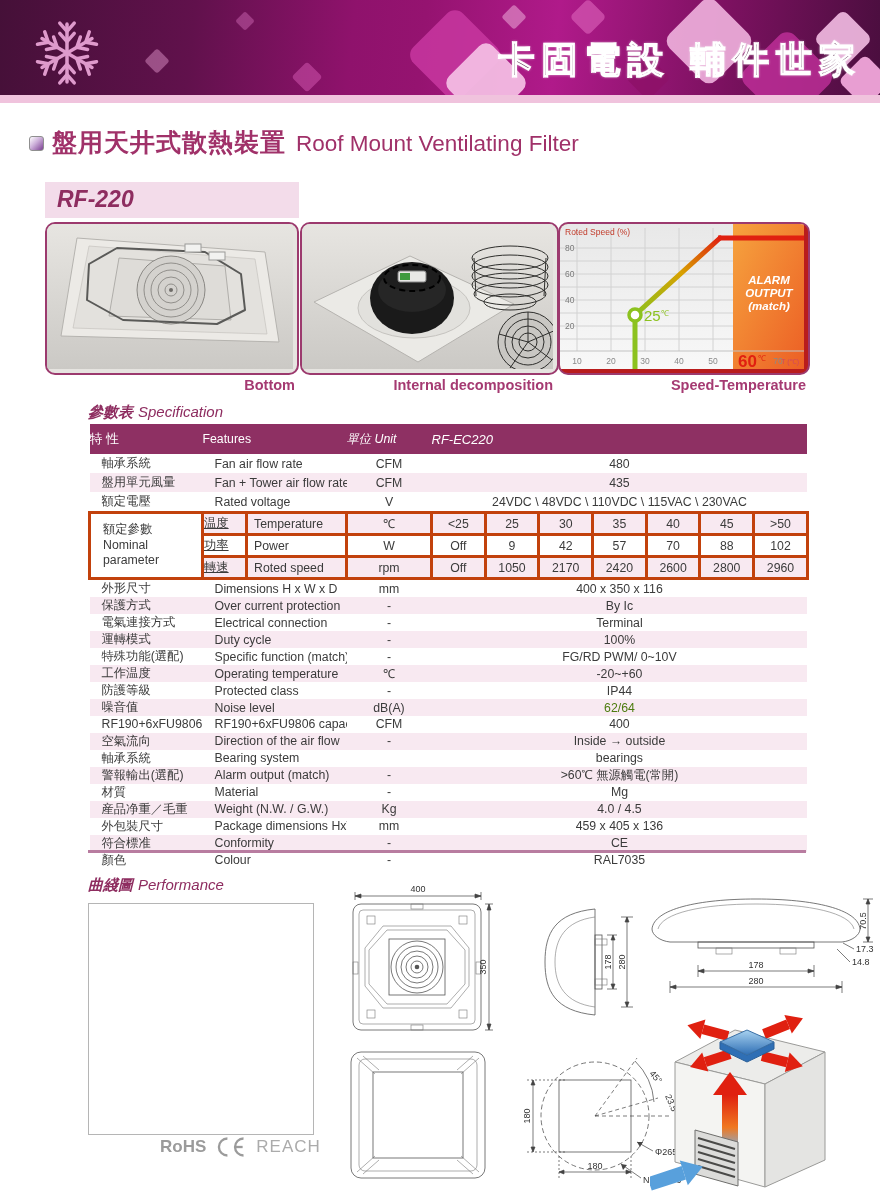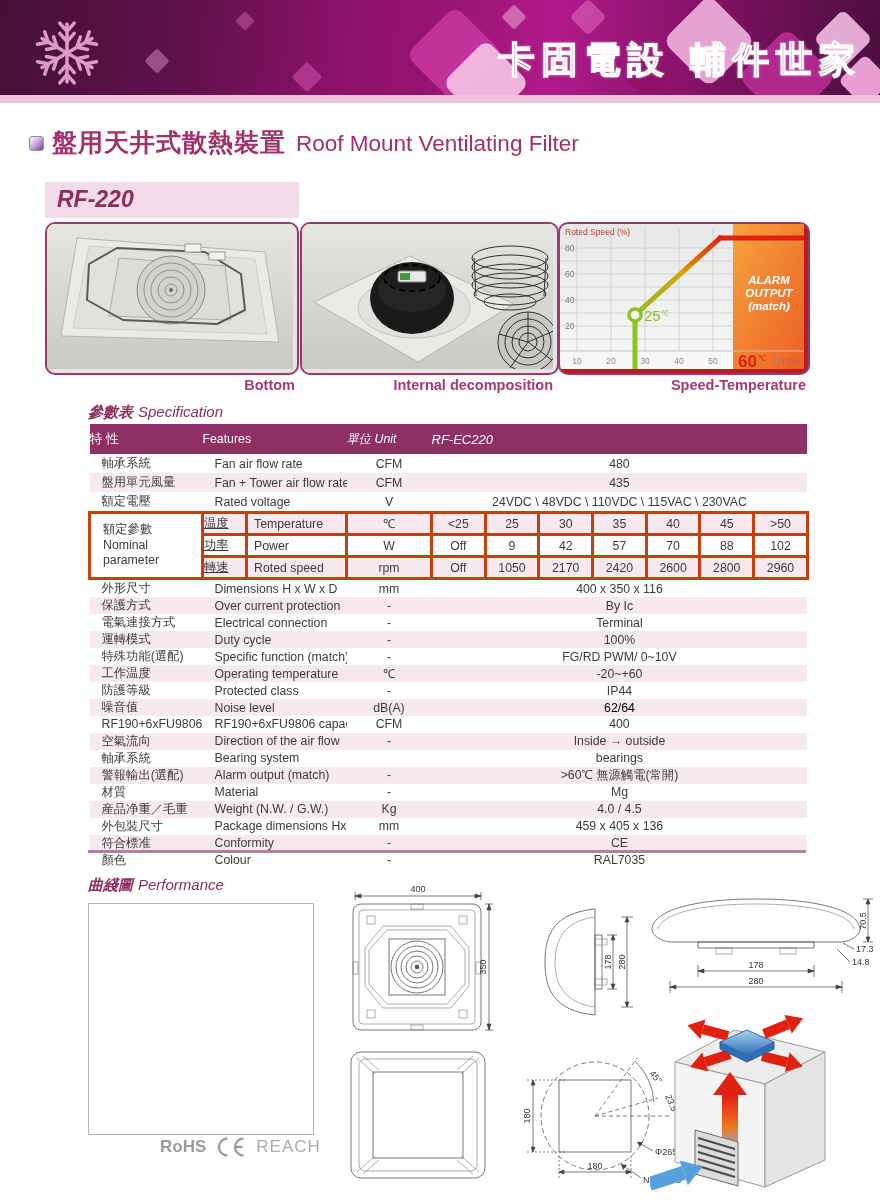--- a/index.html
+++ b/index.html
@@ -37,21 +37,21 @@
   td.en{padding-left:12px;}
   td.un{text-align:center;}
   td.va{text-align:center;}
   tr.r td{height:19px;}
   tr.s td{height:16.6px;}
   tr.alt{background:#f8e9f1;}
   tr.nom td{border:3px solid #c2410c;}
   td.nomlab{background:#fff;padding-left:12px;line-height:1.3;white-space:normal;}
   td.zh2{text-decoration:underline;}
   td.en2{padding-left:6px;}
-  .red{color:#000000;}
+  .red{color:#4d7c0f;}
   .tbot{left:88px;top:850px;width:718px;height:3px;background:#b87ca0;}
   
   .perfbox{left:88px;top:903px;width:224px;height:230px;border:1px solid #b5b5b5;background:#fff;}
   .certs{left:160px;top:1132px;width:200px;height:30px;color:#9b9b9b;font-size:17px;font-weight:bold;display:flex;align-items:center;gap:8px;}
   .certs .reach{font-weight:normal;color:#ababab;letter-spacing:1px;}
   
   .dwg text{font-size:9px;fill:#333;font-family:"Liberation Sans",sans-serif;}
   .dwg .thin{stroke:#555;stroke-width:0.8;fill:none;}
   .dwg .thin2{stroke:#777;stroke-width:0.6;fill:none;}
   .dwg .dim{stroke:#444;stroke-width:0.7;fill:none;}

